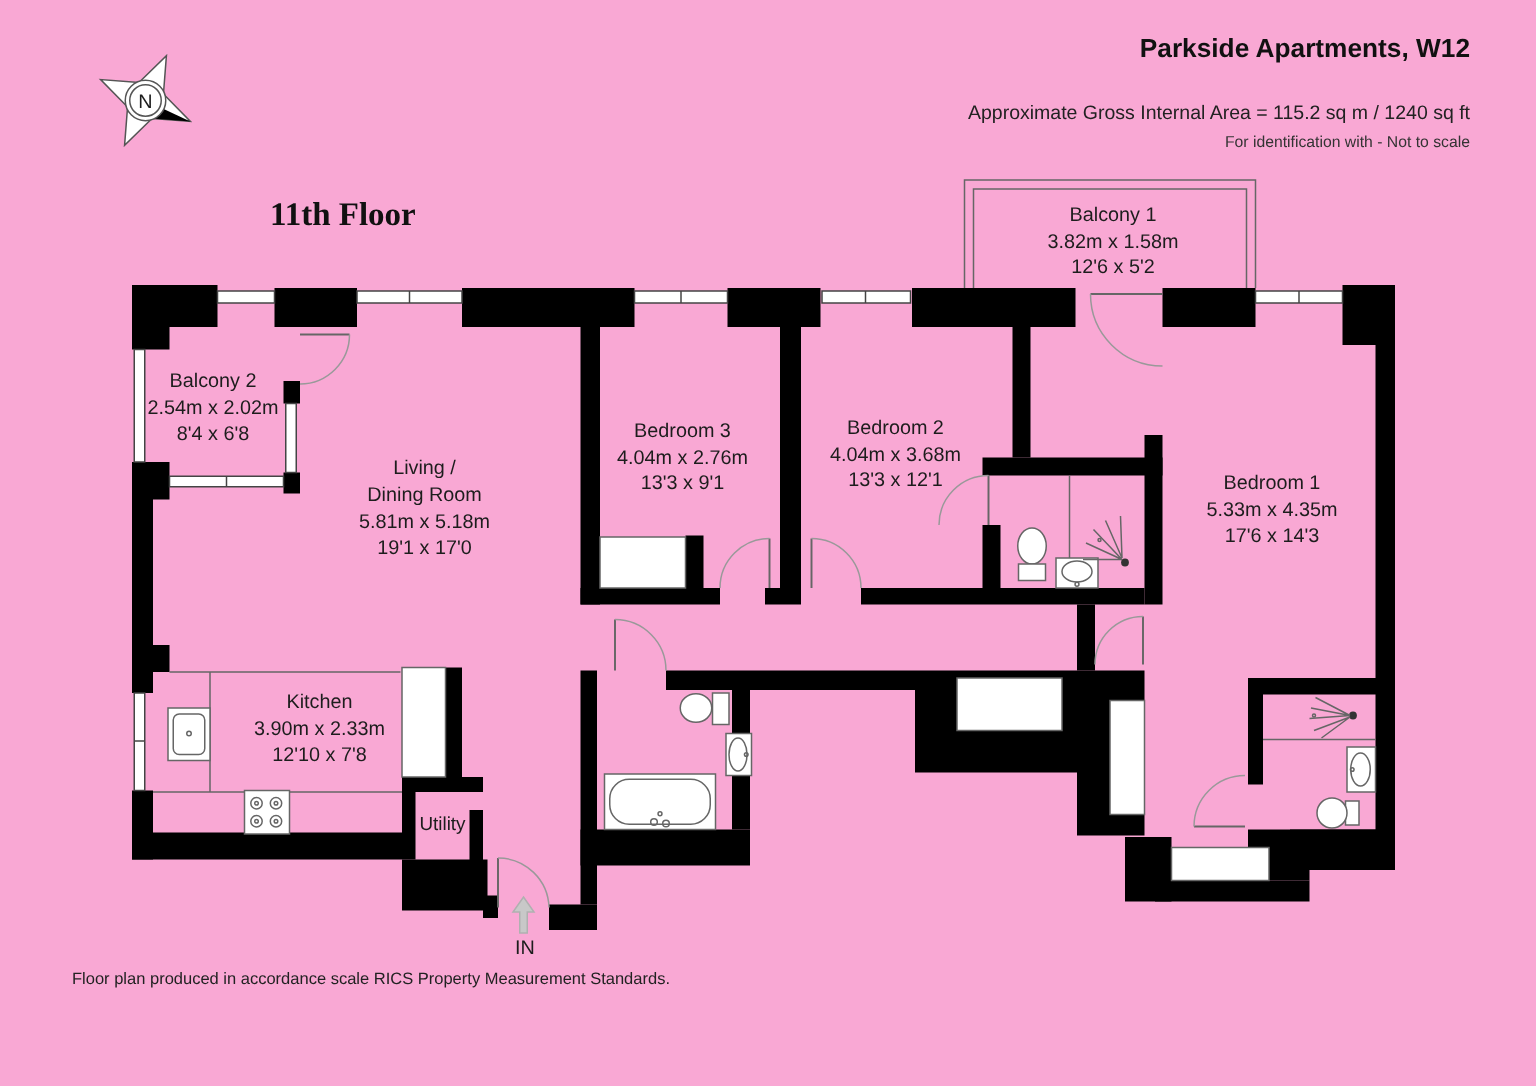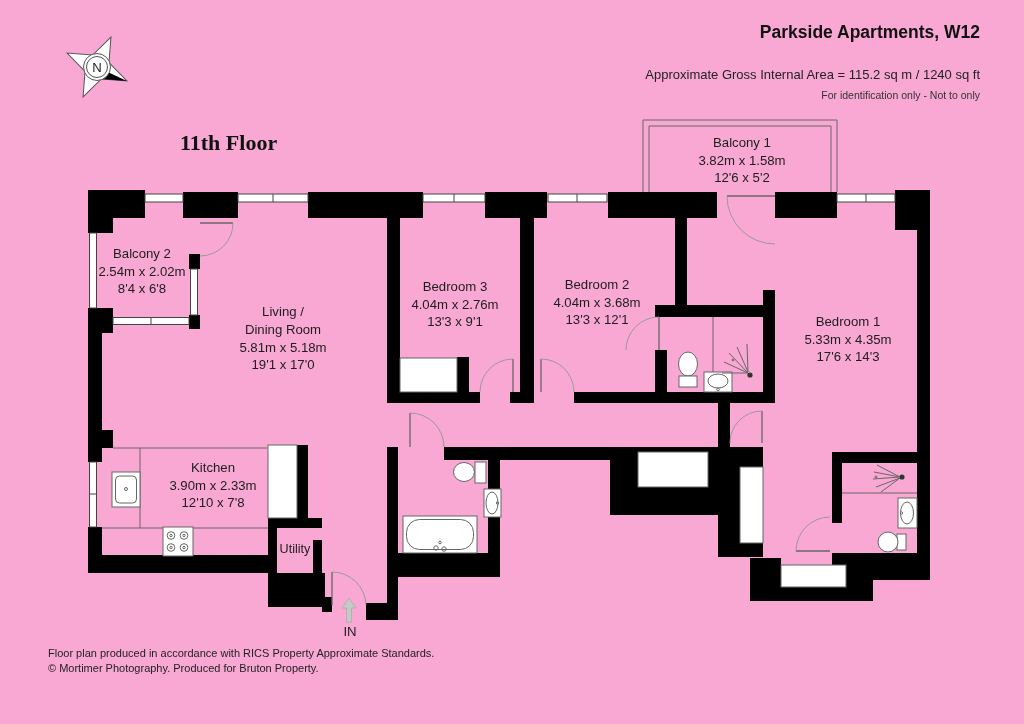--- a/index.html
+++ b/index.html
@@ -22,21 +22,21 @@
   .wind{fill:#fff;stroke:#444;stroke-width:1;}
 </style>
 </head>
 <body>
 
 <div class="page">
 
   <div class="header">
     <div class="title">Parkside Apartments, W12</div>
     <div class="subtitle">Approximate Gross Internal Area = 115.2 sq m / 1240 sq ft</div>
-    <div class="note">For identification only - Not to only</div>
+    <div class="note">For identification with - Not to scale</div>
   </div>
 
   <svg width="1024" height="724" viewBox="0 0 1024 724">
 
     <g class="wall">
       <rect x="88" y="190" width="57" height="28"></rect>
         <rect x="88" y="218" width="25" height="15"></rect>
       <rect x="183" y="192" width="55" height="26"></rect>
       <rect x="308" y="192" width="115" height="26"></rect>
       <rect x="485" y="192" width="62" height="26"></rect>
@@ -275,17 +275,16 @@
         <text x="213" y="472" text-anchor="middle">Kitchen</text>
         <text x="213" y="490" text-anchor="middle">3.90m x 2.33m</text>
         <text x="213" y="507" text-anchor="middle">12'10 x 7'8</text>
       </g>
       <text class="small" x="295" y="553" text-anchor="middle">Utility</text>
       <text x="350" y="636" text-anchor="middle">IN</text>
     </g>
   </svg>
 
   <div class="footer">
-    <div>Floor plan produced in accordance with RICS Property Approximate Standards.</div>
-    <div>© Mortimer Photography. Produced for Bruton Property.</div>
+    <div>Floor plan produced in accordance scale RICS Property Measurement Standards.</div>
   </div>
 
 </div>
 
 </body></html>

